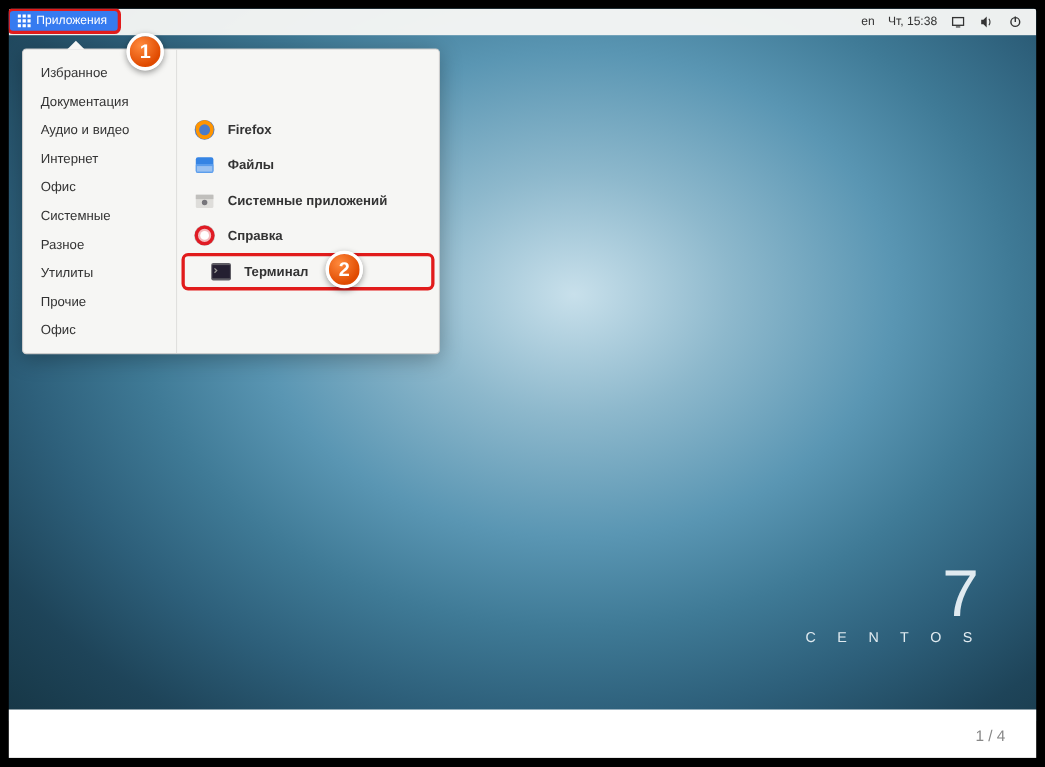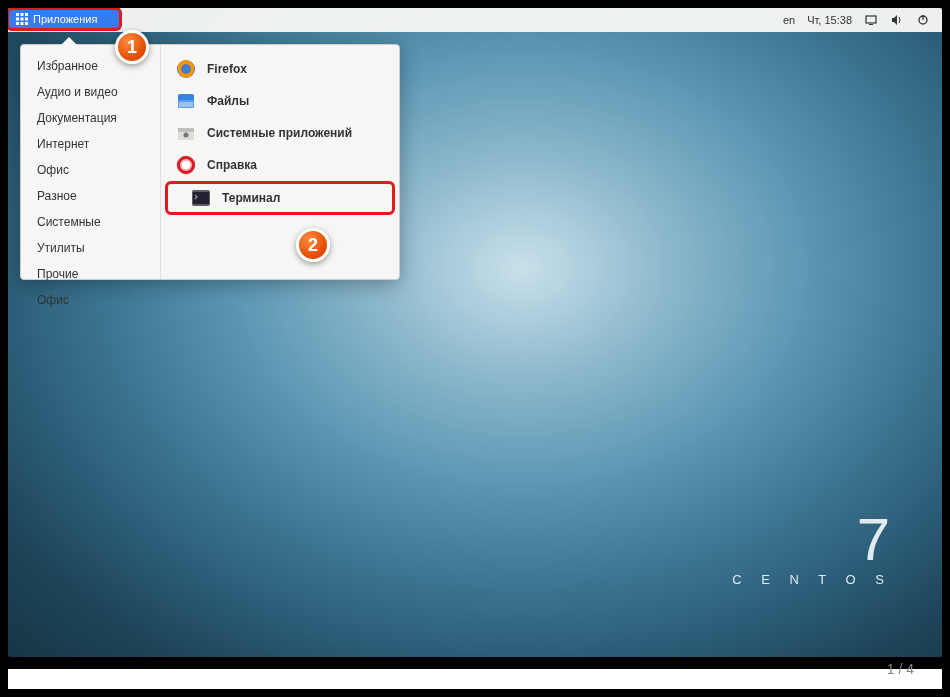--- a/index.html
+++ b/index.html
@@ -46,21 +46,21 @@
     .topbar-left {
       display: flex;
       align-items: center;
     }
     
     .app-button {
       display: flex;
       align-items: center;
       background: #367bf0;
       color: white;
-      padding: 3px 22px 3px 6px;
+      padding: 3px 10px 3px 6px;
       height: 24px;
       font-size: 11px;
       gap: 4px;
       border: 3px solid #e11b1b;
       border-radius: 6px;
       margin: -2px 0 0 -2px;
     }
     
     .app-button-icon {
       width: 14px;
@@ -88,27 +88,28 @@
       justify-content: center;
       width: 14px;
       height: 14px;
     }
     
     .app-menu {
       position: absolute;
       top: 36px;
       left: 12px;
       width: 380px;
-      height: 236px;
+      height: 278px;
       background: #f6f6f4;
       border: 1px solid #ccc;
       border-radius: 4px;
       box-shadow: 0 4px 20px rgba(0,0,0,0.3);
       display: flex;
       z-index: 5;
+      align-items: center;
     }
     
     .app-menu::before {
       content: '';
       position: absolute;
       top: -8px;
       left: 40px;
       width: 0;
       height: 0;
       border-left: 8px solid transparent;
@@ -221,21 +222,21 @@
       right: 28px;
       color: #888;
       font-size: 14px;
     }
     
     .footer-bar {
       position: absolute;
       bottom: 8px;
       left: 8px;
       right: 8px;
-      height: 20px;
+      height: 44px;
       background: #fff;
     }
   </style>
 </head>
 <body>
 
 <div class="screen">
 
   <div class="topbar">
     <div class="topbar-left">
@@ -276,26 +277,26 @@
             <circle cx="6" cy="6" r="4" fill="none" stroke="#333" stroke-width="1.3"></circle>
             <line x1="6" y1="1" x2="6" y2="6" stroke="#333" stroke-width="1.3"></line>
           </svg>
       </span>
     </div>
   </div>
 
   <div class="app-menu">
     <div class="menu-categories">
       <div class="menu-category">Избранное</div>
+      <div class="menu-category">Документация</div>
       <div class="menu-category">Аудио и видео</div>
-      <div class="menu-category">Документация</div>
       <div class="menu-category">Интернет</div>
       <div class="menu-category">Офис</div>
+      <div class="menu-category">Системные</div>
       <div class="menu-category">Разное</div>
-      <div class="menu-category">Системные</div>
       <div class="menu-category">Утилиты</div>
       <div class="menu-category">Прочие</div>
       <div class="menu-spacer"></div>
       <div class="menu-category">Офис</div>
     </div>
     <div class="menu-items">
       <div class="menu-item">
         <span class="menu-item-icon">
           <svg width="22" height="22" viewBox="0 0 22 22">
               <circle cx="11" cy="11" r="9" fill="#4a7bc9"></circle>

